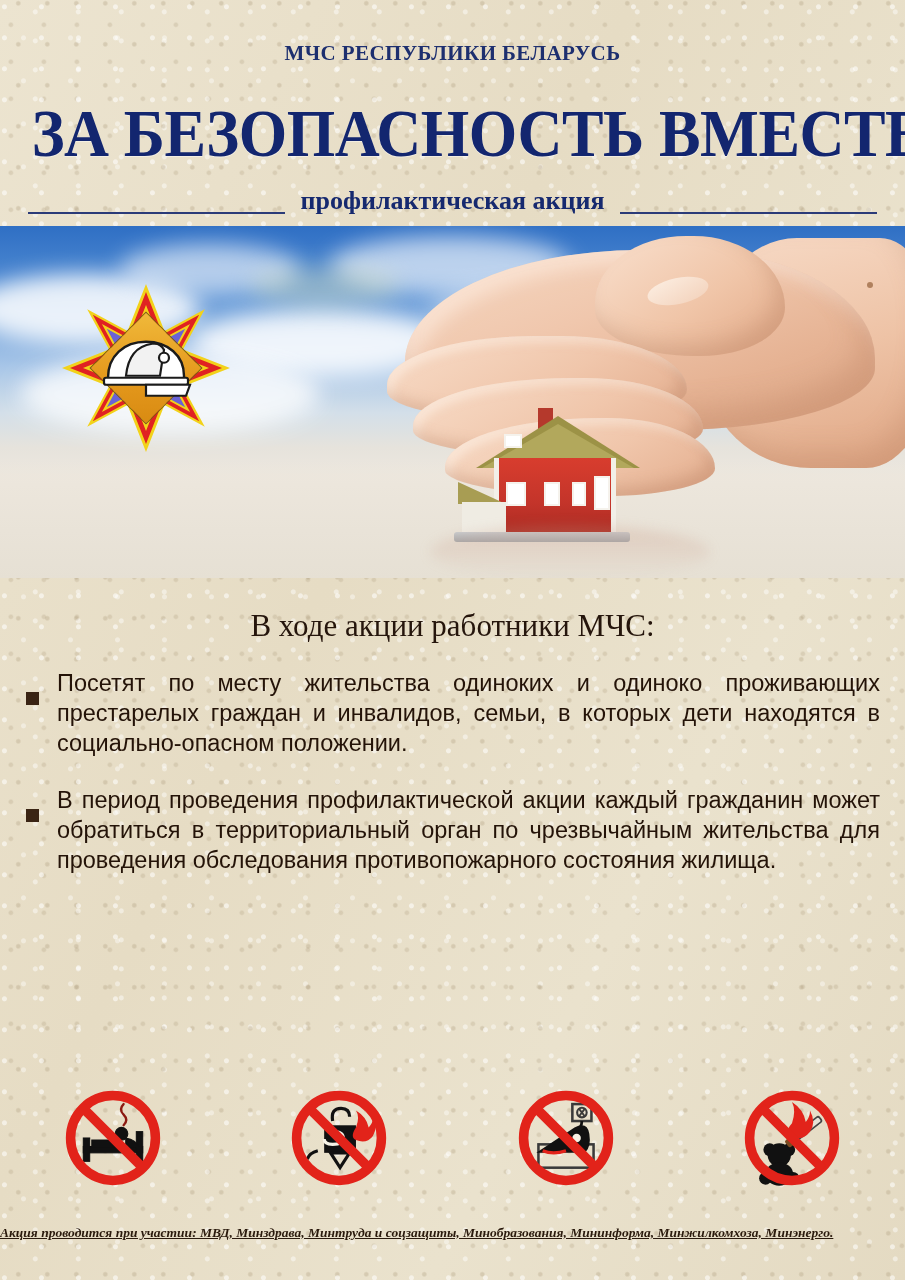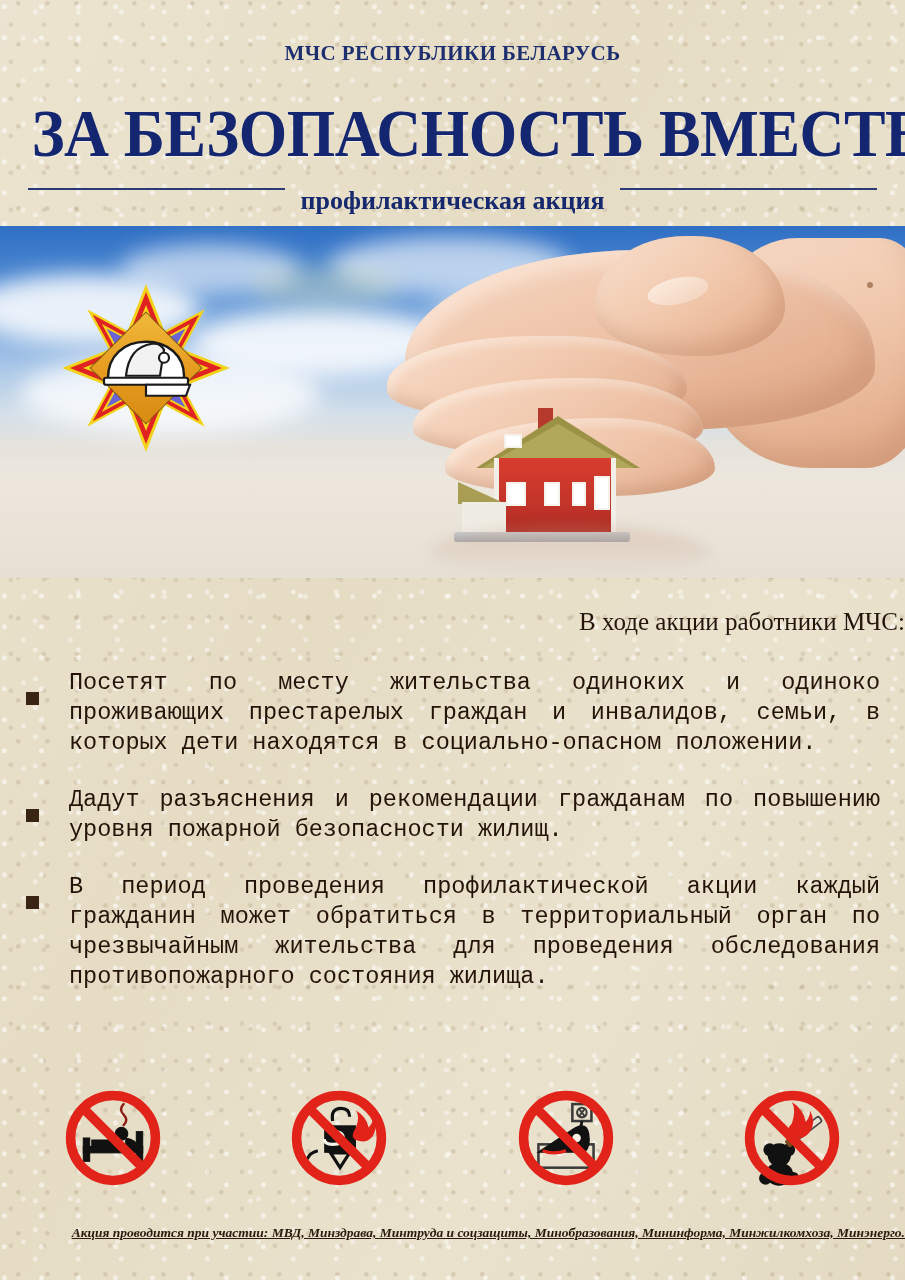--- a/index.html
+++ b/index.html
@@ -49,21 +49,21 @@
     letter-spacing: -0.5px;
     color: #13266f;
     transform: scaleX(0.93);
     white-space: nowrap;
     text-shadow: 0 1px 0 rgba(255,255,255,0.45);
   }
   .subtitle-wrap {
     position: absolute;
     top: 188px; left: 28px; right: 28px;
     display: flex;
-    align-items: flex-start;
+    align-items: flex-end;
     gap: 12px;
   }
   .subtitle-rule {
     flex: 1 1 auto;
     height: 2px;
     background: #2b3b78;
   }
   .subtitle-text {
     flex: 0 0 auto;
     padding: 0 4px;
@@ -235,23 +235,23 @@
     width: 280px; height: 52px;
     background: linear-gradient(180deg, rgba(200,150,130,0.30), rgba(220,200,190,0));
     filter: blur(6px);
     border-radius: 50%;
   }
 
   
   .body-heading {
     position: absolute;
     top: 608px; left: 0; right: 0;
-    text-align: right;
-    font-family: "Liberation Serif", "DejaVu Serif", serif;
-    font-size: 25px;
+    text-align: center;
+    font-family: "Liberation Serif", "DejaVu Serif", serif;
+    font-size: 31px;
     font-weight: 400;
     color: #25150c;
   }
   .bullets {
     position: absolute;
     top: 668px; left: 26px;
     width: 854px;
   }
   .bullet-item {
     display: flex;
@@ -260,47 +260,46 @@
   }
   .bullet-marker {
     flex: 0 0 auto;
     width: 13px; height: 13px;
     background: #3a2414;
     margin-top: 24px;
     margin-right: 18px;
   }
   .bullet-text {
     flex: 1 1 auto;
-    font-family: Liberation Mono, monospace;
+    font-family: Liberation Sans, sans-serif;
     font-size: 23.5px;
     line-height: 30px;
     color: #241308;
     text-align: justify;
     text-justify: inter-word;
     hyphens: none;
-    margin-left: 12px;
   }
 
   
   .icon-row {
     position: absolute;
     top: 1078px; left: 0;
     width: 905px; height: 120px;
     display: flex;
     justify-content: space-around;
     align-items: center;
   }
   .prohib { position: relative; width: 106px; height: 106px; }
   .prohib svg { display:block; width:100%; height:100%; }
 
   
   .footer-note {
     position: absolute;
     top: 1225px; left: 0; right: 0;
-    text-align: right;
+    text-align: left;
     font-family: "Liberation Serif", "DejaVu Serif", serif;
     font-style: italic;
     font-weight: 700;
     font-size: 13.5px;
     color: #2a1a0d;
     text-decoration: underline;
     white-space: nowrap;
   }
 </style>
 </head>
@@ -371,24 +370,20 @@
     </div>
     <div class="reflection"></div>
   </div>
 
   <div class="body-heading">В ходе акции работники МЧС:</div>
 
   <div class="bullets">
     <div class="bullet-item">
       <span class="bullet-marker"></span>
       <span class="bullet-text">Посетят по месту жительства одиноких и одиноко проживающих престарелых граждан и инвалидов, семьи, в которых дети находятся в социально-опасном положении.</span>
-    </div>
-    <div class="bullet-item">
-      <span class="bullet-marker"></span>
-      <span class="bullet-text">Дадут разъяснения и рекомендации гражданам по повышению уровня пожарной безопасности жилищ.</span>
     </div>
     <div class="bullet-item">
       <span class="bullet-marker"></span>
       <span class="bullet-text">В период проведения профилактической акции каждый гражданин может обратиться в территориальный орган по чрезвычайным жительства для проведения обследования противопожарного состояния жилища.</span>
     </div>
   </div>
 
   <div class="icon-row">
 
     <div class="prohib">

